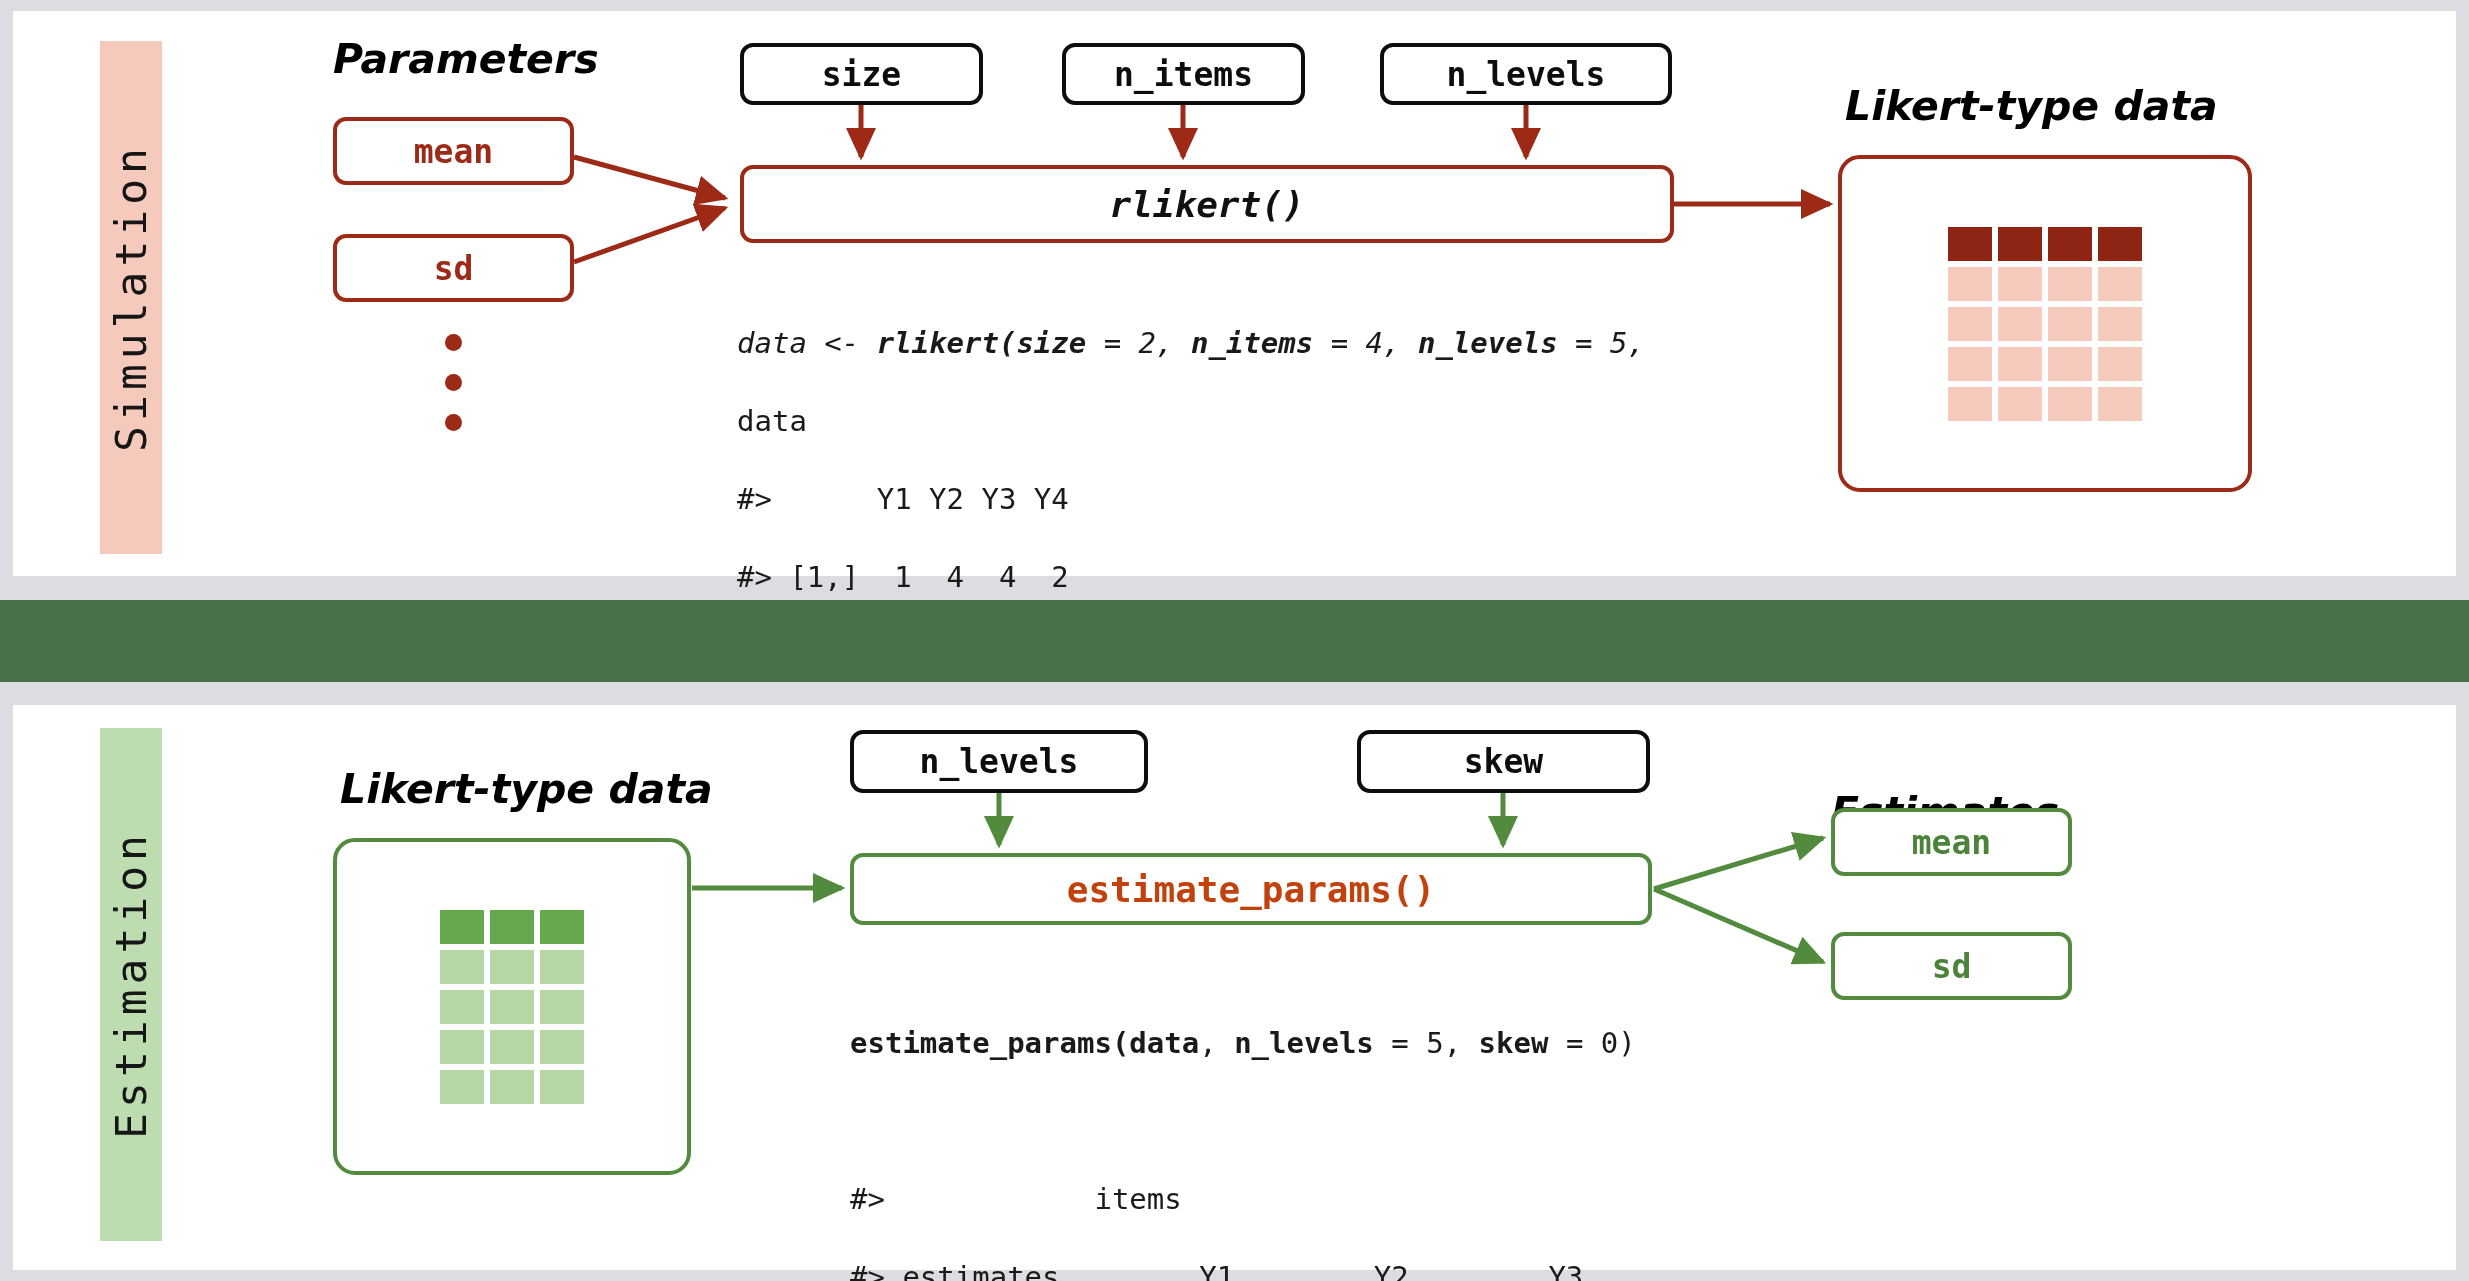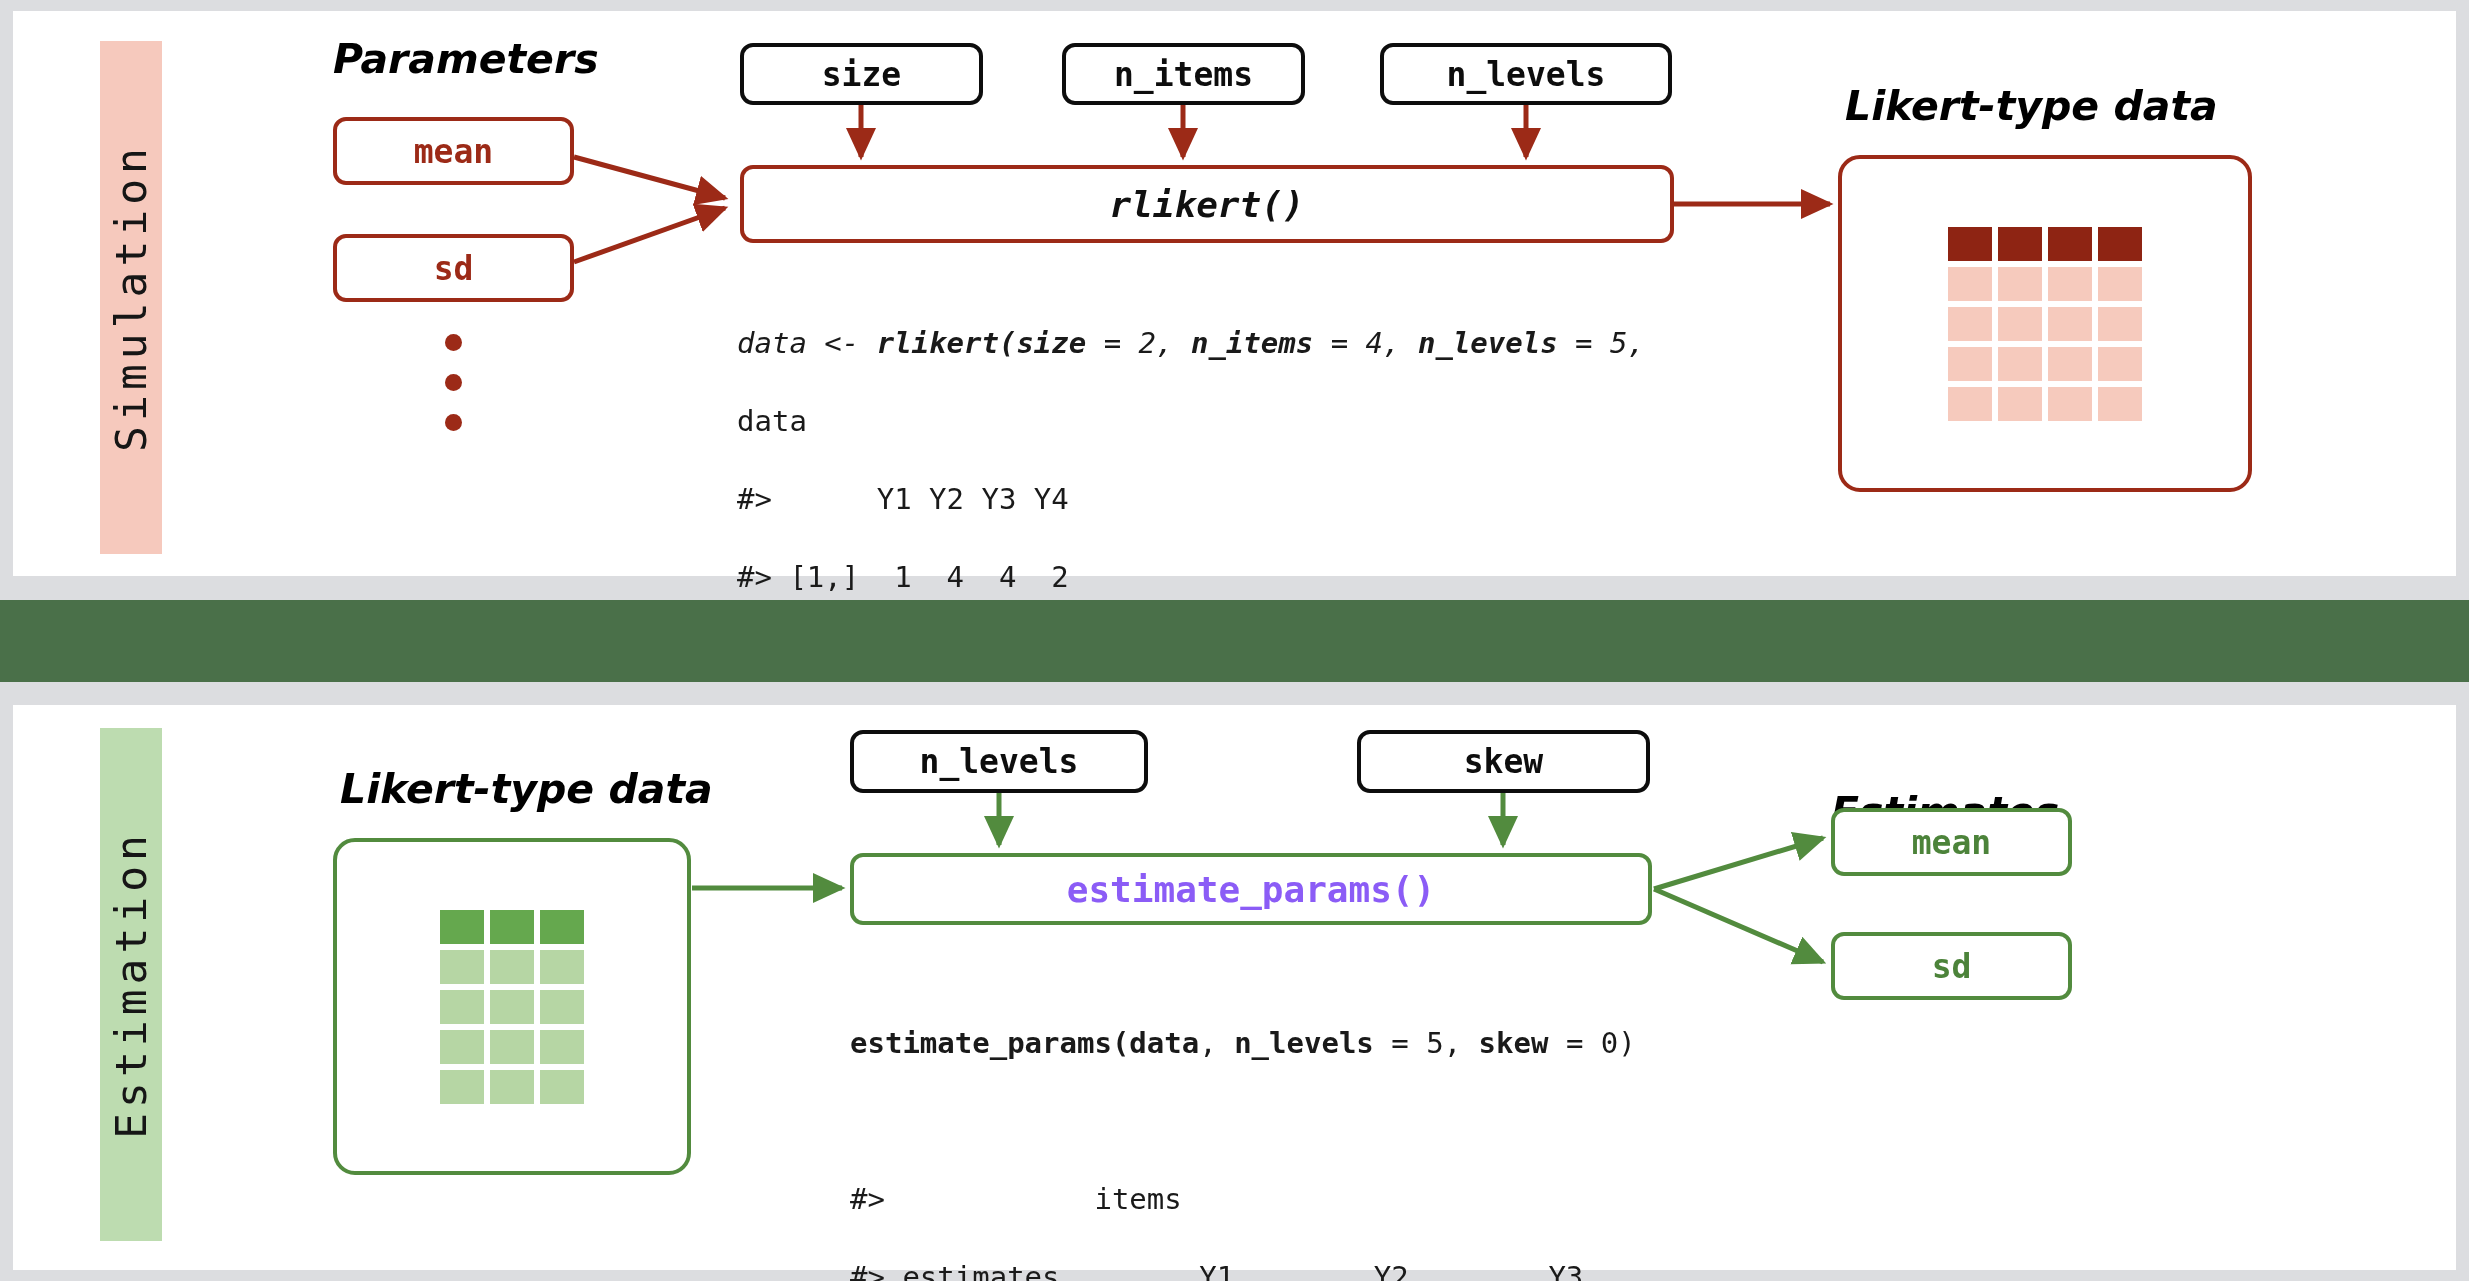--- a/index.html
+++ b/index.html
@@ -86,21 +86,21 @@
     justify-content: center;
     background: #ffffff;
     font-family: "DejaVu Sans Mono", monospace;
     font-weight: bold;
     white-space: nowrap;
   }
   .node.black   { border: 4px solid #0d0d0d; color: #0d0d0d; }
   .node.red     { border: 4px solid #9c2a17; color: #9c2a17; }
   .node.green   { border: 4px solid #528b3e; color: #4c833a; }
   .node.fn-red  { border: 4px solid #9c2a17; color: #111111; }
-  .node.fn-grn  { border: 4px solid #528b3e; color: #8b5cf6; }
+  .node.fn-grn  { border: 4px solid #528b3e; color: #c2410c; }
 
   
   .card {
     position: absolute;
     box-sizing: border-box;
     border-radius: 22px;
     background: #ffffff;
     display: flex;
     align-items: center;
     justify-content: center;

